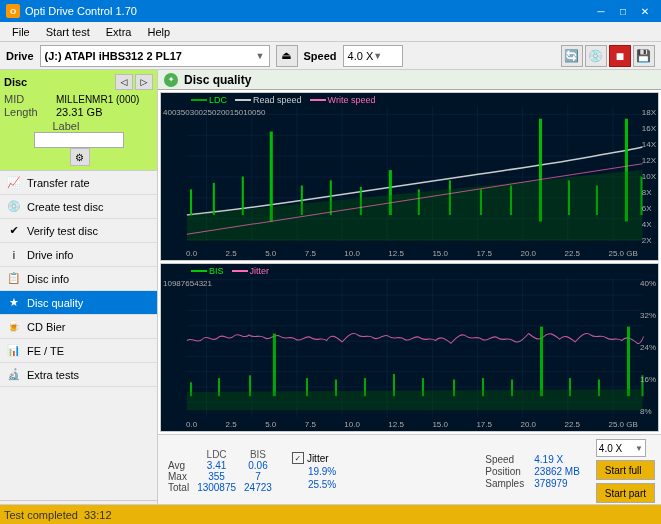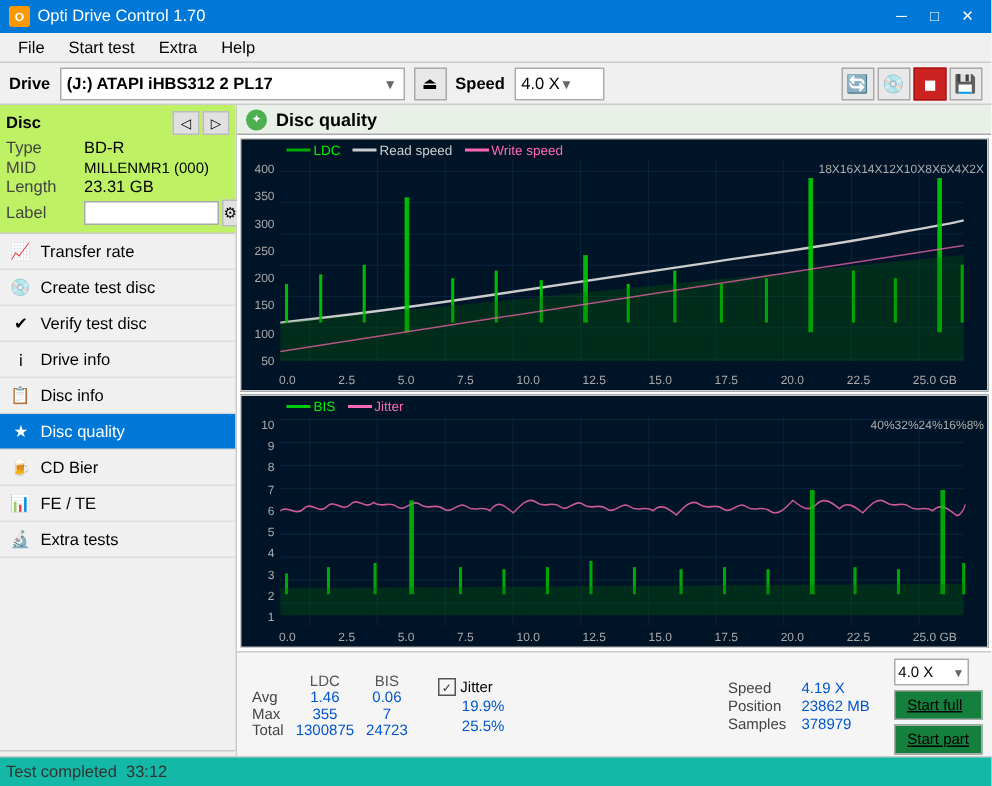--- a/index.html
+++ b/index.html
@@ -104,21 +104,21 @@
     }
     .disc-label { font-weight: bold; font-size: 11px; }
     .disc-icons { display: flex; gap: 2px; }
     .disc-icon-btn { width: 18px; height: 16px; background: #e0e0e0; border: 1px solid #bbb; display: flex; align-items: center; justify-content: center; font-size: 9px; cursor: pointer; }
 
     .disc-row { display: flex; align-items: center; margin-bottom: 1px; font-size: 11px; }
     .disc-field { color: #444; width: 52px; flex-shrink: 0; }
     .disc-value { color: #000; }
     .disc-value-blue { color: #0000cc; }
 
-    .label-row { display: flex; align-items: center; margin-top: 2px; }
+    .label-row { display: flex; align-items: center; margin-top: 2px; flex-direction: column; }
     .label-input { border: 1px solid #aaa; height: 16px; width: 90px; padding: 0 2px; font-size: 10px; }
     .label-btn { width: 20px; height: 18px; background: #e0e0e0; border: 1px solid #bbb; display: flex; align-items: center; justify-content: center; cursor: pointer; margin-left: 2px; font-size: 10px; }
 
     
     .nav-items { flex: 1; overflow-y: auto; }
     .nav-item {
       height: 24px;
       display: flex;
       align-items: center;
       padding: 0 6px;
@@ -138,21 +138,21 @@
       display: flex;
       align-items: center;
       padding: 0 6px;
       font-size: 11px;
       cursor: pointer;
     }
 
     
     .progress-section {
       height: 20px;
-      background: #14b8a6;
+      background: #eab308;
       border-top: 1px solid #ccc;
       display: flex;
       align-items: center;
       padding: 2px 4px;
       gap: 6px;
       position: absolute;
       bottom: 0;
       left: 0;
       width: 661px;
     }
@@ -244,30 +244,29 @@
     .stats-table table { border-collapse: collapse; }
     .stats-table td { padding: 0 4px; text-align: center; font-size: 10px; }
     .stats-table .col-header { font-weight: normal; color: #555; }
     .stats-table .val-blue { color: #0055cc; }
     .stats-table .row-label { color: #444; text-align: left; }
     .checkbox-icon { width: 12px; height: 12px; border: 1px solid #555; display: flex; align-items: center; justify-content: center; font-size: 8px; color: #333; }
     .speed-info-row { display: flex; gap: 4px; align-items: center; }
     .label-col { color: #444; width: 45px; }
     .val-blue { color: #0055cc; }
     .action-btn {
-      background: #15803d;
+      background: #eab308;
       border: 1px solid #aaa;
       padding: 2px 8px;
       font-size: 10px;
       cursor: pointer;
       white-space: nowrap;
       height: 20px;
       display: flex;
       align-items: center;
-      text-decoration: underline;
     }
 
     
     .chart-svg { width: 100%; height: 100%; }
 
     
     .legend-bar {
       position: absolute;
       top: 2px;
       left: 30px;
@@ -280,20 +279,21 @@
     .legend-item { display: flex; align-items: center; gap: 2px; }
     .legend-color { width: 16px; height: 2px; }
 
     
     .y-axis-right {
       position: absolute;
       right: 2px;
       top: 15px;
       bottom: 15px;
       display: flex;
+      flex-direction: column;
       justify-content: space-between;
       font-size: 8px;
       color: #aaa;
     }
 
     
     .x-axis-bottom {
       position: absolute;
       bottom: 2px;
       left: 25px;
@@ -304,22 +304,22 @@
       color: #aaa;
     }
 
     
     .y-axis-left {
       position: absolute;
       left: 2px;
       top: 15px;
       bottom: 15px;
       display: flex;
-      flex-direction: column;
-      justify-content: space-between;
+      flex-direction: row;
+      justify-content: flex-start;
       font-size: 8px;
       color: #aaa;
       text-align: right;
       width: 20px;
     }
 
     .speed-dropdown {
       display: flex;
       align-items: center;
       background: white;
@@ -379,24 +379,20 @@
     <div class="disc-info-section">
       <div class="disc-header">
         <span class="disc-label">Disc</span>
         <div class="disc-icons">
           <div class="disc-icon-btn">◁</div>
           <div class="disc-icon-btn">▷</div>
         </div>
       </div>
 
       <div class="disc-row">
-        <span class="disc-field">Type</span>
-        <span class="disc-value">BD-R</span>
-      </div>
-      <div class="disc-row">
         <span class="disc-field">MID</span>
         <span class="disc-value" style="font-size:10px;">MILLENMR1 (000)</span>
       </div>
       <div class="disc-row">
         <span class="disc-field">Length</span>
         <span class="disc-value">23.31 GB</span>
       </div>
       <div class="label-row">
         <span class="disc-field">Label</span>
         <input class="label-input" type="text" style="">
@@ -637,21 +633,21 @@
         <div class="stats-table">
           <table>
             <tbody>
                 <tr>
               <td class="col-header row-label"></td>
               <td class="col-header">LDC</td>
               <td class="col-header">BIS</td>
             </tr>
             <tr>
               <td class="row-label">Avg</td>
-              <td class="val-blue">1.46</td>
+              <td class="val-blue">3.41</td>
               <td class="val-blue">0.06</td>
             </tr>
             <tr>
               <td class="row-label">Max</td>
               <td class="val-blue">355</td>
               <td class="val-blue">7</td>
             </tr>
             <tr>
               <td class="row-label">Total</td>
               <td class="val-blue">1300875</td>

